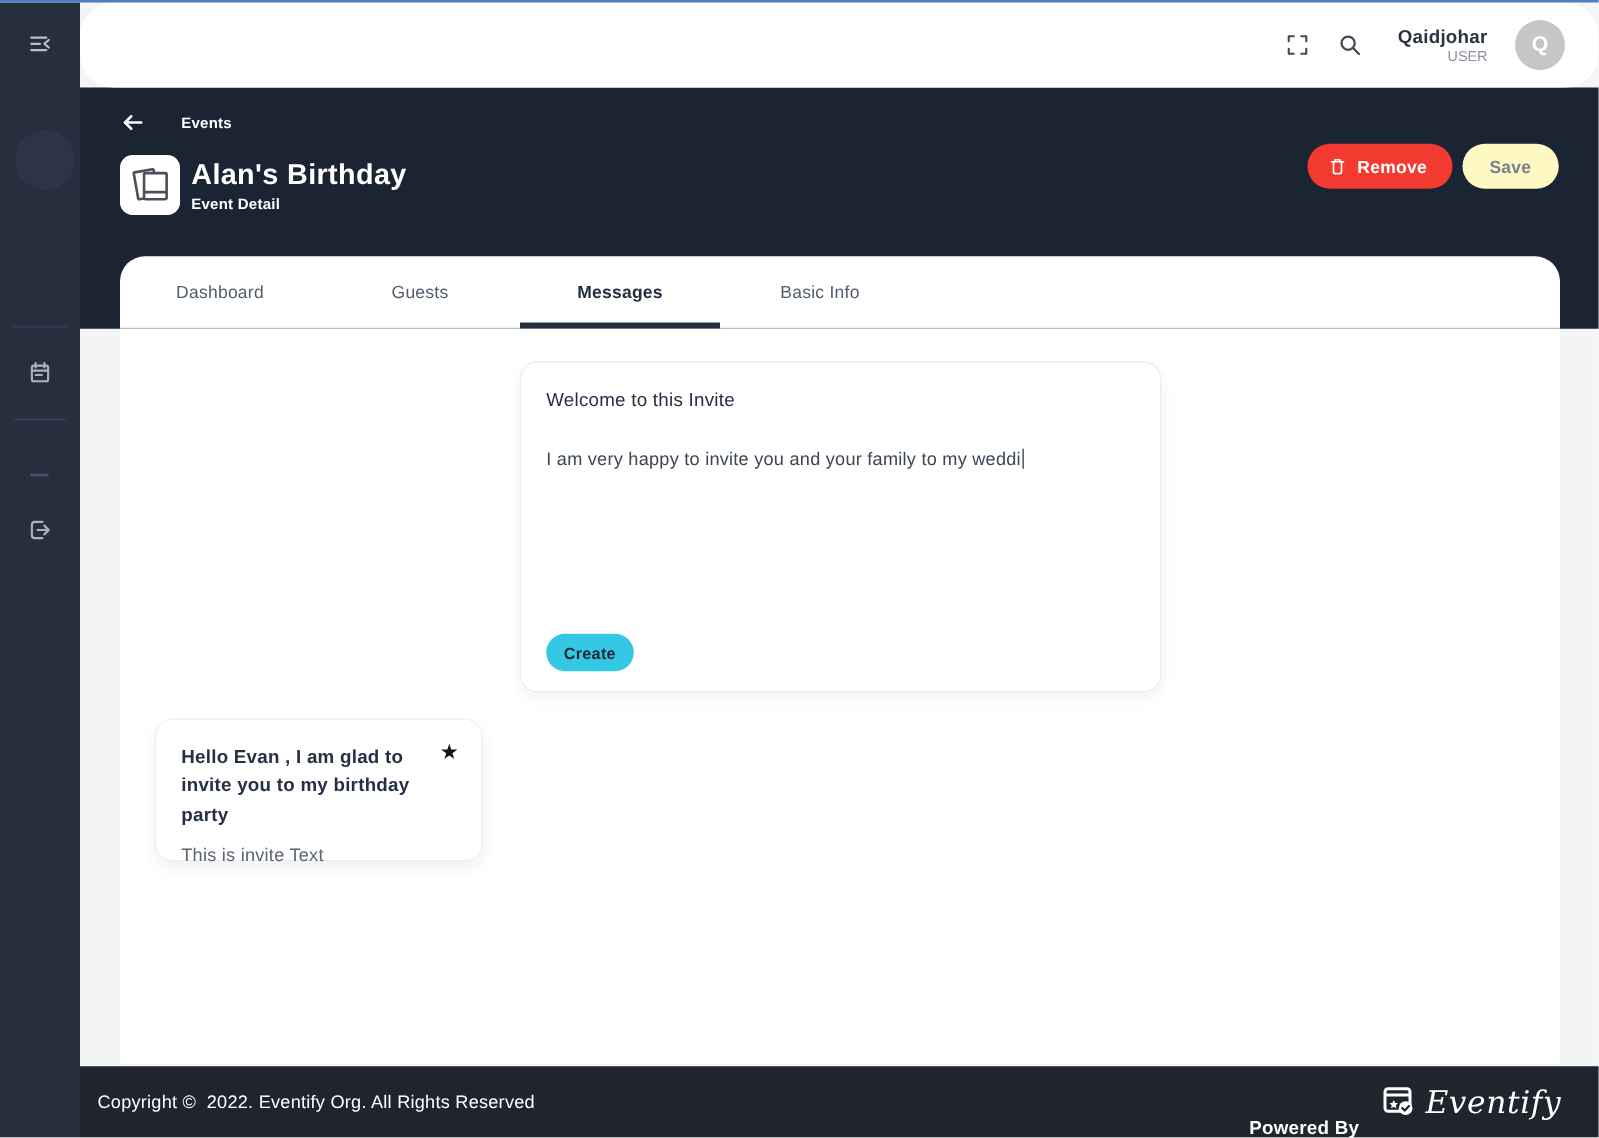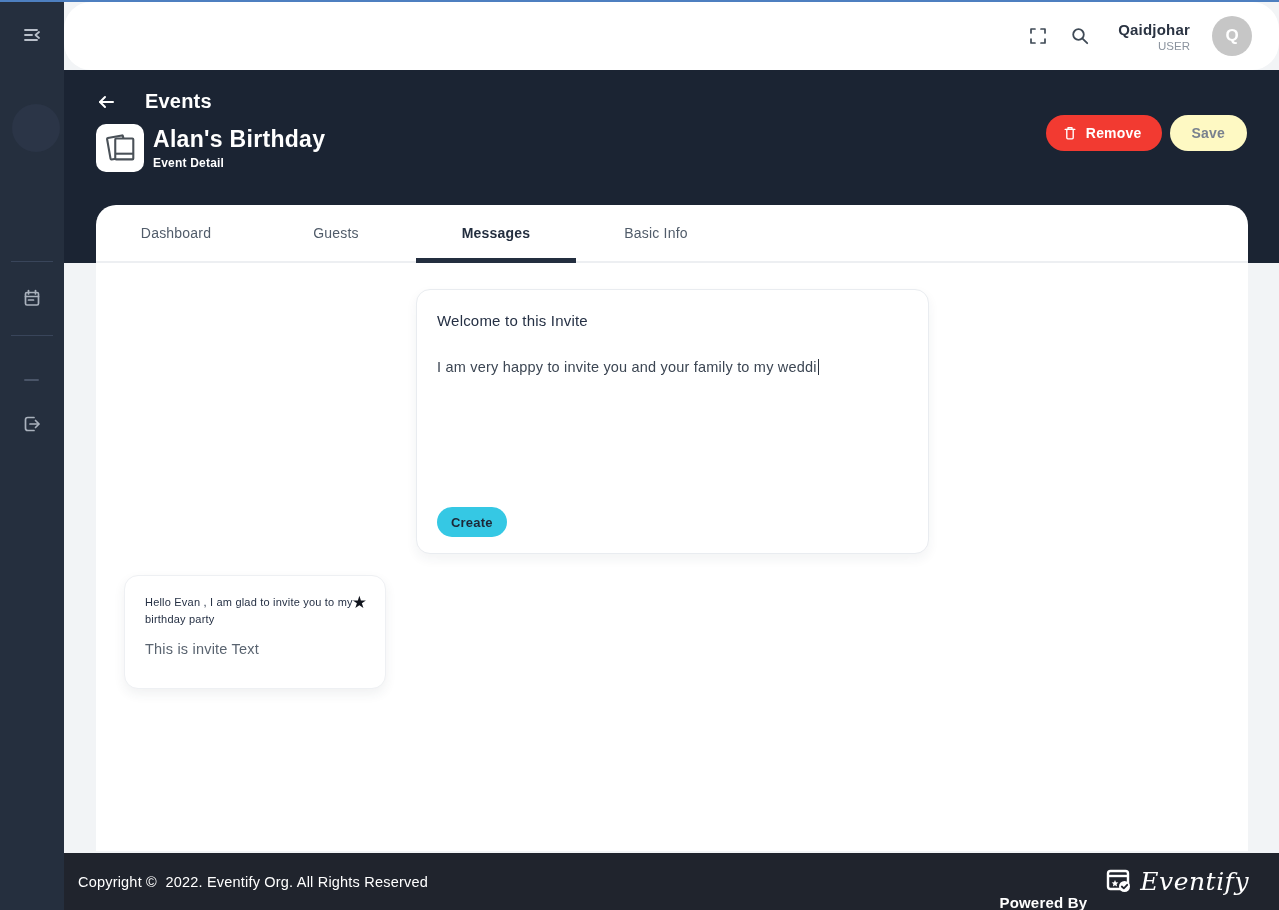--- a/index.html
+++ b/index.html
@@ -22,21 +22,21 @@
   .topbar-right { margin-left: auto; display: flex; align-items: center; gap: 22px; padding-right: 27px; }
   .tb-icon { width: 20px; height: 20px; cursor: pointer; }
   .user-block { text-align: right; margin-left: 6px; cursor: pointer; }
   .user-name { font-size: 15px; font-weight: bold; color: #2a3342; letter-spacing: 0.2px; }
   .user-role { font-size: 11.5px; color: #8b939e; margin-top: 2px; }
   .avatar { width: 40px; height: 40px; border-radius: 50%; background: #c6c6c6; color: #ffffff; font-size: 17px; font-weight: bold; display: flex; align-items: center; justify-content: center; cursor: pointer; }
 
   
   .hero { position: absolute; top: 70px; left: 64px; width: 1215px; height: 193px; background: #1b2433; }
   .breadcrumb { position: absolute; top: 20px; left: 33px; display: flex; align-items: center; gap: 10px; cursor: pointer; }
-  .breadcrumb-label { color: #ffffff; font-size: 20px; font-weight: bold; letter-spacing: 0.2px; padding-left: 20px; }
+  .breadcrumb-label { color: #ffffff; font-size: 12px; font-weight: bold; letter-spacing: 0.2px; padding-left: 20px; }
   .event-id-row { position: absolute; top: 54px; left: 32px; display: flex; align-items: center; }
   .event-icon-box { width: 48px; height: 48px; background: #ffffff; border-radius: 10px; display: flex; align-items: center; justify-content: center; }
   .event-texts { margin-left: 9px; }
   .event-title { color: #ffffff; font-size: 23px; font-weight: bold; letter-spacing: 0.3px; }
   .event-subtitle { color: #ffffff; font-size: 12px; font-weight: bold; margin-top: 3px; letter-spacing: 0.2px; }
   .hero-actions { position: absolute; top: 45px; right: 32px; display: flex; gap: 8px; }
   .btn { border: none; border-radius: 18px; height: 36px; font-family: inherit; font-size: 14px; font-weight: bold; display: flex; align-items: center; justify-content: center; cursor: pointer; letter-spacing: 0.2px; }
   .btn-remove { background: #f23a31; color: #ffffff; padding: 0 20px 0 16px; gap: 8px; }
   .btn-save { background: #fef9c3; color: #78818e; padding: 0 22px; cursor: default; }
 
@@ -50,21 +50,21 @@
 
   
   .compose-card { position: absolute; top: 26px; left: 320px; width: 513px; height: 265px; background: #ffffff; border: 1px solid #e9ecf0; border-radius: 14px; box-shadow: 0 5px 12px rgba(40,50,70,0.06); padding: 22px 20px; }
   .compose-heading { font-size: 15px; font-weight: normal; color: #253044; letter-spacing: 0.2px; }
   .compose-input { margin-top: 30px; font-size: 14.5px; color: #3c4653; letter-spacing: 0.2px; cursor: text; min-height: 120px; }
   .caret { display: inline-block; width: 1.5px; height: 16px; background: #2b3340; vertical-align: -3px; margin-left: 1px; }
   .btn-create { position: absolute; left: 20px; bottom: 16px; background: #35c8e4; color: #1d2736; height: 30px; border-radius: 15px; padding: 0 14px; font-size: 13px; font-weight: bold; }
 
   
   .message-card { position: absolute; top: 312px; left: 28px; width: 262px; height: 114px; background: #ffffff; border: 1px solid #eef0f3; border-radius: 14px; box-shadow: 0 5px 12px rgba(40,50,70,0.07); padding: 18px 20px; }
-  .message-title { font-size: 11px; font-weight: normal; color: #253044; line-height: 1.55; letter-spacing: 0.2px; width: 215px; }
+  .message-title { font-size: 15px; font-weight: bold; color: #253044; line-height: 1.55; letter-spacing: 0.2px; width: 215px; }
   .message-star { position: absolute; top: 16px; right: 18px; font-size: 17px; color: #10141c; cursor: pointer; }
   .message-body { font-size: 14.5px; color: #5a6470; margin-top: 13px; letter-spacing: 0.2px; }
 
   
   .footer { position: absolute; top: 853px; left: 64px; width: 1215px; height: 57px; background: #20242d; display: flex; align-items: center; padding: 0 30px 0 14px; z-index: 45; }
   .copyright { color: #ffffff; font-size: 14.5px; letter-spacing: 0.2px; white-space: pre; }
   .powered { margin-left: auto; display: flex; align-items: center; gap: 18px; }
   .powered-by { color: #ffffff; font-size: 15px; font-weight: bold; letter-spacing: 0.2px; margin-top: 42px; }
   .brand-wrap { display: flex; gap: 7px; }
   .brand-name { color: #ffffff; font-size: 25px; font-style: italic; font-family: "DejaVu Serif", serif; letter-spacing: 0.5px; }

